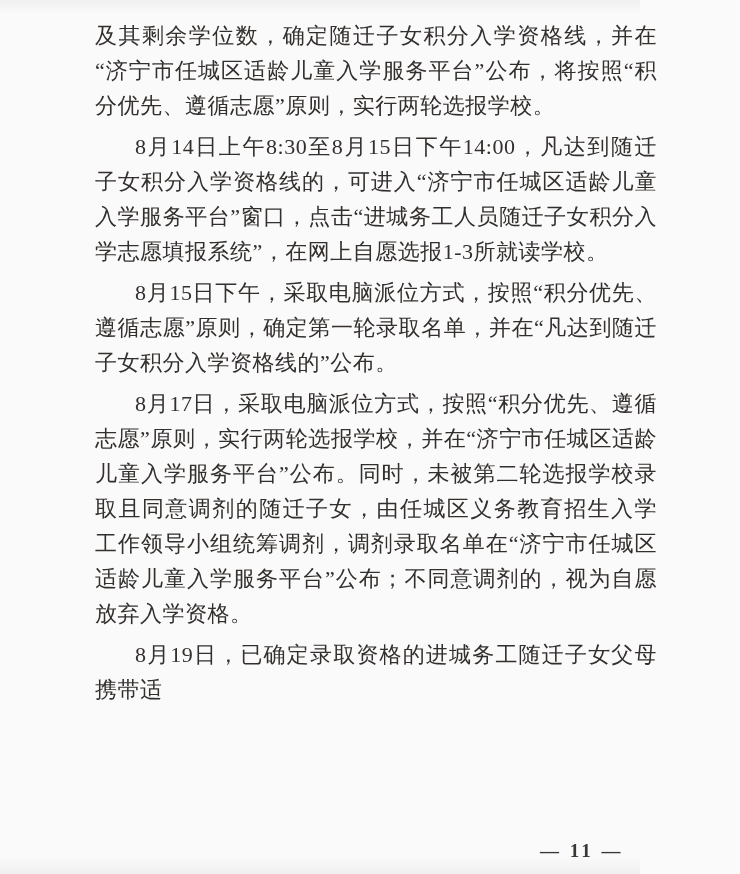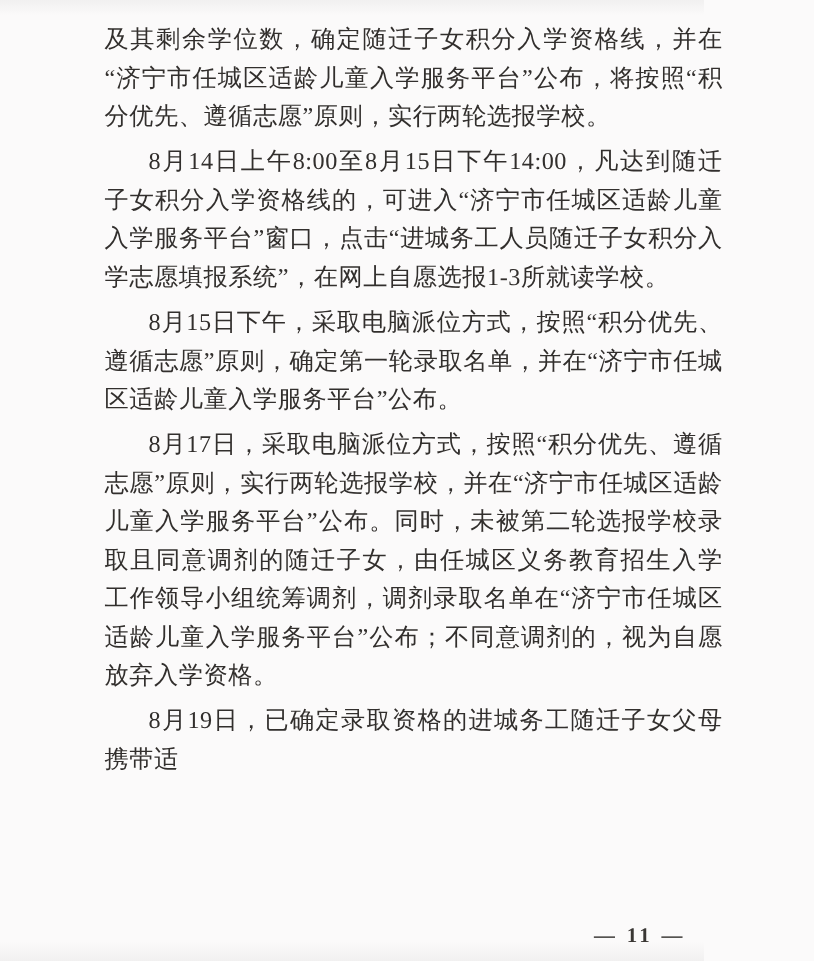--- a/index.html
+++ b/index.html
@@ -60,19 +60,19 @@
     letter-spacing: 3px;
     white-space: nowrap;
   }
 </style>
 </head>
 <body>
 
 <div class="page">
   <main class="text-block">
     <p class="para continuation">及其剩余学位数，确定随迁子女积分入学资格线，并在“济宁市任城区适龄儿童入学服务平台”公布，将按照“积分优先、遵循志愿”原则，实行两轮选报学校。</p>
-    <p class="para">8月14日上午8:00至8月15日下午14:00，凡达到随迁子女积分入学资格线的，可进入“济宁市任城区适龄儿童入学服务平台”窗口，点击“进城务工人员随迁子女积分入学志愿填报系统”，在网上自愿选报1-3所就读学校。</p>
-    <p class="para">8月15日下午，采取电脑派位方式，按照“积分优先、遵循志愿”原则，确定第一轮录取名单，并在“济宁市任城区适龄儿童入学服务平台”公布。</p>
+    <p class="para">8月14日上午8:30至8月15日下午14:00，凡达到随迁子女积分入学资格线的，可进入“济宁市任城区适龄儿童入学服务平台”窗口，点击“进城务工人员随迁子女积分入学志愿填报系统”，在网上自愿选报1-3所就读学校。</p>
+    <p class="para">8月15日下午，采取电脑派位方式，按照“积分优先、遵循志愿”原则，确定第一轮录取名单，并在“凡达到随迁子女积分入学资格线的”公布。</p>
     <p class="para">8月17日，采取电脑派位方式，按照“积分优先、遵循志愿”原则，实行两轮选报学校，并在“济宁市任城区适龄儿童入学服务平台”公布。同时，未被第二轮选报学校录取且同意调剂的随迁子女，由任城区义务教育招生入学工作领导小组统筹调剂，调剂录取名单在“济宁市任城区适龄儿童入学服务平台”公布；不同意调剂的，视为自愿放弃入学资格。</p>
     <p class="para">8月19日，已确定录取资格的进城务工随迁子女父母携带适</p>
   </main>
   <div class="page-number">— 11 —</div>
 </div>
 
 </body></html>

